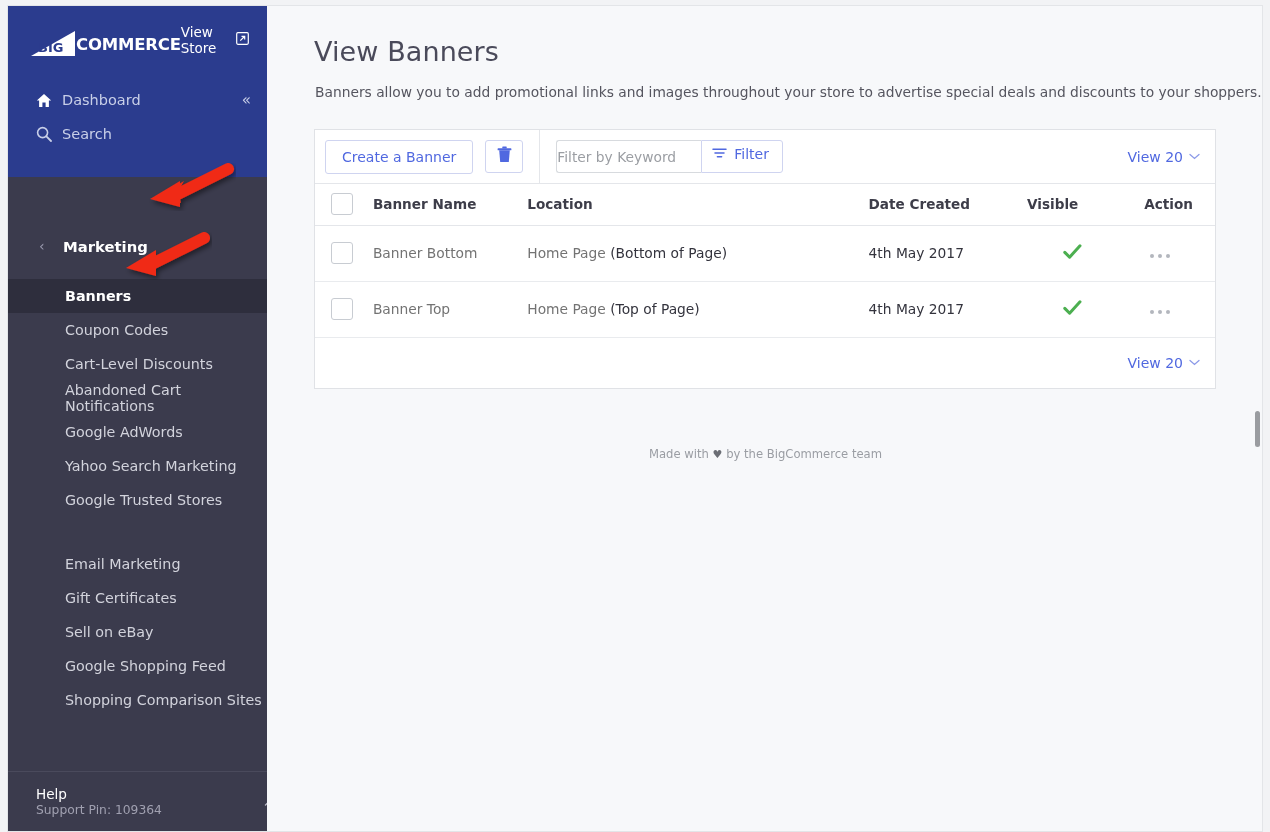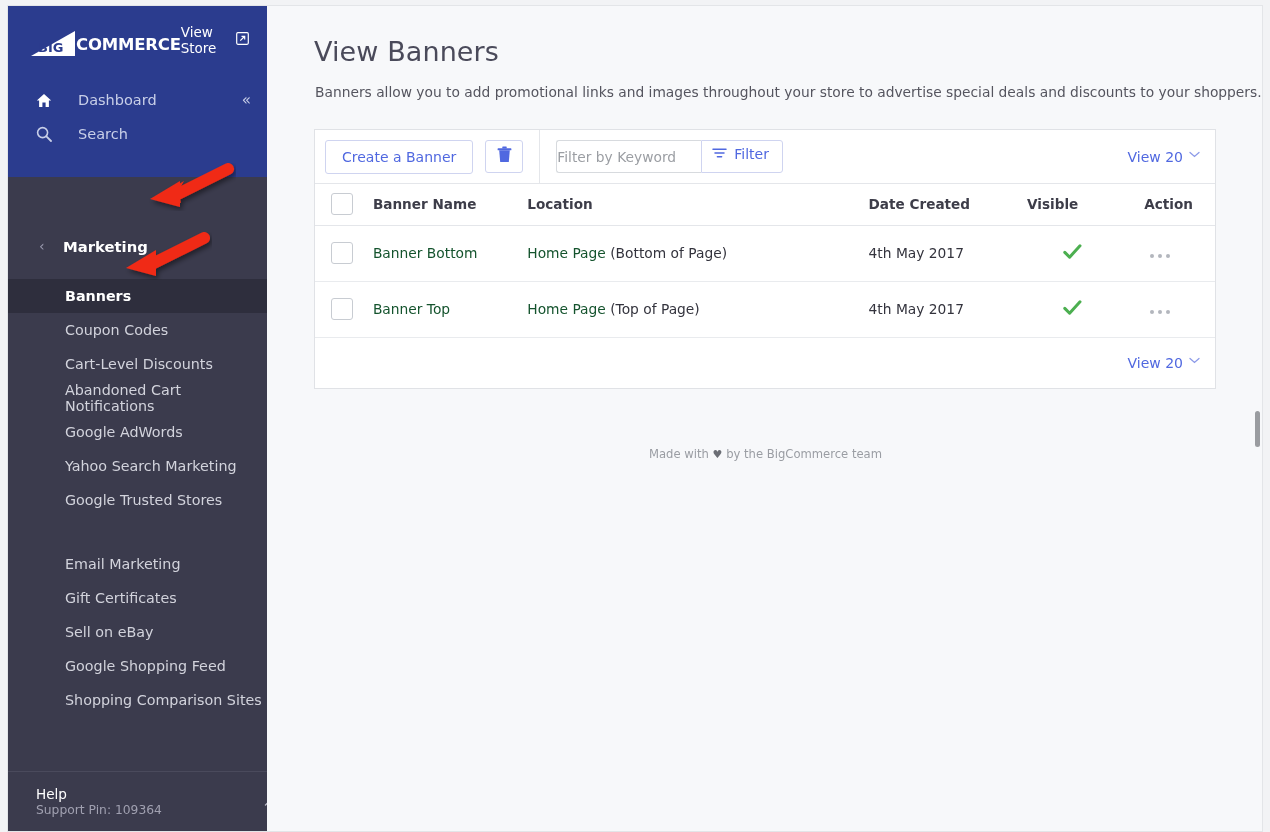--- a/index.html
+++ b/index.html
@@ -45,21 +45,21 @@
   .view-store {
     margin-left: auto; color: #ffffff; font-size: 13.5px;
     display: flex; align-items: center; gap: 5px; cursor: pointer;
     position: relative; top: -4px;
   }
   .ext-icon { display: inline-block; }
 
   .nav-blue-item {
     height: 34px; display: flex; align-items: center;
     padding-left: 28px; color: #c8cfe8; font-size: 14.5px;
-    cursor: pointer; gap: 26px;
+    cursor: pointer; gap: 10px;
   }
   .nav-blue-item .ic { width: 16px; display:flex; align-items:center; justify-content:center; }
   .nav-blue-item.dash { margin-top: 2px; }
   .collapse-btn {
     margin-left: auto; margin-right: 18px; color: #c8cfe8;
     font-size: 15px; cursor: pointer; letter-spacing: -2px;
   }
   .sb-top .pad-bot { height: 26px; }
 
   .section-head {
@@ -145,21 +145,21 @@
   }
   .filter-input::placeholder { color: #9b9ea3; }
   .btn-filter {
     height: 33px; padding: 0 13px 6px 10px; background: #ffffff;
     border: 1px solid #cfd4f0; border-radius: 0 3px 3px 0;
     color: #5068e0; font-size: 14px; cursor: pointer;
     display: flex; align-items: center; gap: 7px; font-family: inherit;
   }
   .view-count {
     margin-left: auto; color: #5068e0; font-size: 14px;
-    cursor: pointer; display: flex; align-items: flex-start; gap: 6px;
+    cursor: pointer; display: flex; align-items: center; gap: 6px;
   }
   .caret-dn { font-size: 10px; color: #8c9ae8; }
 
   table { width: 100%; border-collapse: collapse; }
   thead th {
     height: 41px; font-size: 13.6px; color: #3d3d49;
     font-weight: bold; text-align: left; vertical-align: middle;
     border-bottom: 1px solid #e4e6ea; background: #fff;
   }
   tbody td {
@@ -173,21 +173,21 @@
   .c-vis { width: 90px; text-align: center; }
   .c-act { width: 95px; text-align: center; padding-right: 14px; }
   thead .c-vis { text-align: left; }
   thead .c-act { text-align: right; padding-right: 22px; }
 
   .chk {
     width: 22px; height: 22px; background: #ffffff;
     border: 1px solid #c8ccd2; border-radius: 3px; cursor: pointer;
     display: block;
   }
-  .lnk { color: #14532d; cursor: pointer; text-align: center; }
+  .lnk { color: #737373; cursor: pointer; text-align: center; }
   .loc-sub { color: #33333d; }
   .check-mark { display: inline-block; }
   .dots {
     display: inline-flex; gap: 4px; cursor: pointer; align-items: center;
   }
   .dots i { width: 4px; height: 4px; border-radius: 50%; background: #b3b6bd; display: block; }
 
   .panel-foot {
     height: 50px; display: flex; align-items: center;
     padding: 0 15px; background: #fff;

